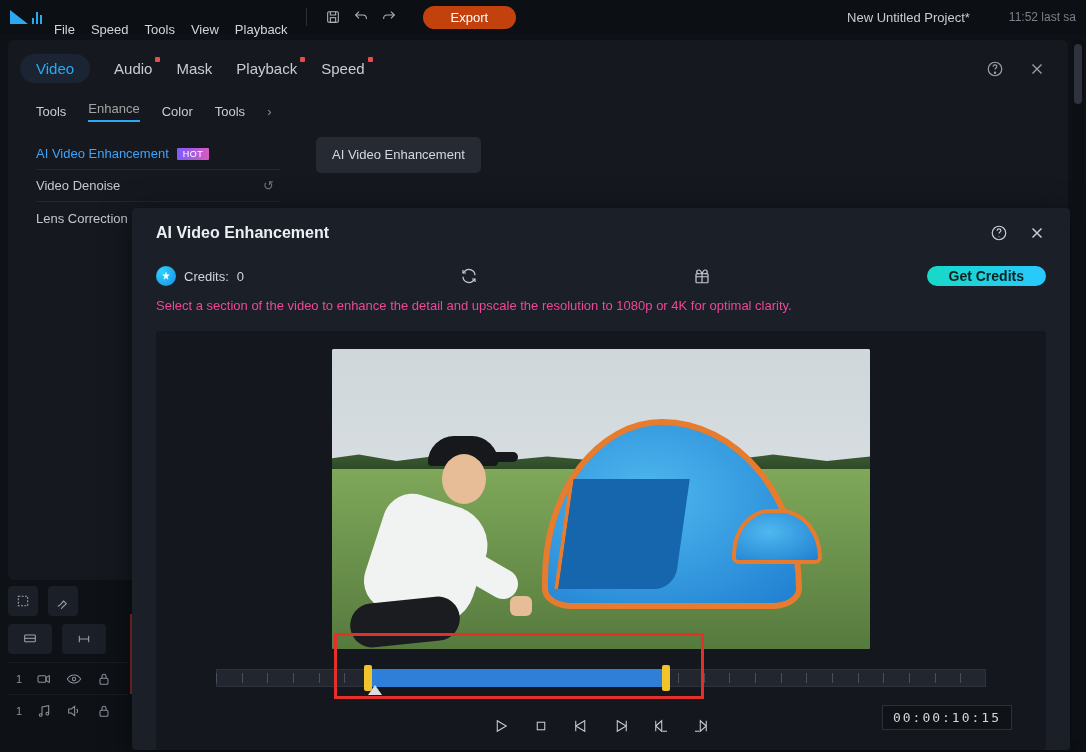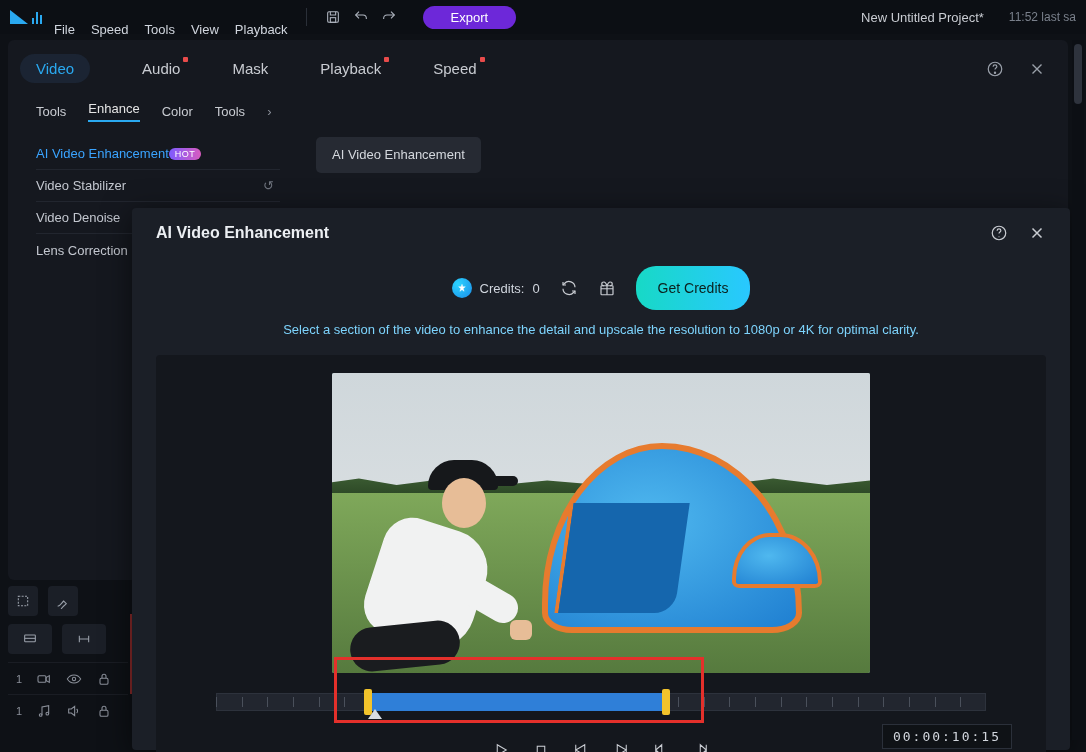--- a/index.html
+++ b/index.html
@@ -9,43 +9,43 @@
   .menubar { height: 34px; background: #0c0f14; display: flex; align-items: center; padding: 0 10px; font-size: 13px; color: #d0d5dd; gap: 16px; }
   .logo { display: flex; align-items: center; gap: 2px; margin-right: 4px; }
   .logo-mark { width: 24px; height: 18px; position: relative; }
   .logo-tri { width: 0; height: 0; border-left: 0 solid transparent; border-right: 18px solid transparent; border-bottom: 14px solid #2aa9f0; position: absolute; top: 2px; }
   .logo-bars { position: absolute; right: -8px; top: 2px; display: flex; gap: 2px; align-items: flex-end; height: 14px; }
   .logo-bars span { width: 2px; background: #2aa9f0; display: block; }
   .menubar .item { cursor: default; margin-top: 24px; }
   .menubar .sep { width: 1px; height: 18px; background: #2a2f38; margin: 0 2px; }
   .menubar .icon-row { display: flex; gap: 12px; align-items: center; }
   .menubar svg { stroke: #b0b6c0; fill: none; }
-  .export-btn { margin-left: 10px; background: #6d28d9; color: #fff; border-radius: 14px; padding: 4px 28px; font-size: 13px; }
+  .export-btn { margin-left: 10px; background: #c2410c; color: #fff; border-radius: 14px; padding: 4px 28px; font-size: 13px; }
   .menubar .spacer { flex: 1; }
   .project-title { color: #c9ccd2; font-size: 13px; }
-  .project-time { color: #7a808b; font-size: 12px; margin-left: 9px; }
+  .project-time { color: #7a808b; font-size: 12px; margin-left: 23px; }
 
   
   .inspector { position: absolute; top: 40px; left: 8px; right: 18px; background: #15181f; border-radius: 6px; height: 540px; padding: 0; }
-  .inspector-tabs { display: flex; align-items: center; gap: 52px; padding: 14px 22px; font-size: 15px; color: #c9ccd2; position: relative; }
+  .inspector-tabs { display: flex; align-items: center; gap: 24px; padding: 14px 22px; font-size: 15px; color: #c9ccd2; position: relative; }
   .primary-tab { cursor: default; position: relative; }
   .primary-tab.active { color: #2aa9f0; background: #1b2433; padding: 6px 16px; border-radius: 16px; margin-left:-10px; }
   .badge-dot { width: 5px; height: 5px; background: #e84b4b; position: absolute; top: -3px; right: -8px; border-radius: 1px; }
   .inspector-tabs .aux-icons { margin-left: auto; display: flex; gap: 24px; }
 
   .sub-row { display: flex; }
   .sub-left { width: 284px; }
   .subtabs { display: flex; align-items: center; gap: 22px; padding: 4px 20px 6px 28px; font-size: 13px; color: #c9ccd2; }
-  .subtabs .stab.active { color: #e5e5e5; border-bottom: 2px solid #2aa9f0; padding-bottom: 4px; }
+  .subtabs .stab.active { color: #a3a3a3; border-bottom: 2px solid #2aa9f0; padding-bottom: 4px; }
   .subtabs .chev { color: #8a8f99; }
 
   .side-list { padding: 10px 12px 0 28px; font-size: 13px; }
   .side-item { display: flex; align-items: center; height: 32px; border-bottom: 1px solid #22262f; color: #c3c7cf; position: relative; }
   .side-item.active { color: #3aa4ff; }
-  .hot { background: linear-gradient(90deg,#7d5bff,#d85bbf); color: #fff; font-size: 9px; padding: 1px 6px; border-radius: 6px; margin-left: 0; letter-spacing: 0.5px; }
+  .hot { background: linear-gradient(90deg,#7d5bff,#d85bbf); color: #fff; font-size: 9px; padding: 1px 6px; border-radius: 1px; margin-left: 8px; letter-spacing: 0.5px; }
   .undo-mini { position: absolute; right: 6px; color: #6d727c; }
 
   .desc-block { padding: 12px 0 0 24px; width: 560px; font-size: 12.5px; color: #8a8f99; line-height: 1.5; }
   .pill-btn { display: inline-block; margin-top: 28px; background: #262a33; color: #d4d8de; padding: 8px 16px; border-radius: 5px; font-size: 13px; }
 
   
   .timeline-tools { position: absolute; left: 8px; top: 586px; width: 120px; }
   .tl-row { display: flex; gap: 10px; margin-bottom: 8px; }
   .tl-btn { width: 44px; height: 30px; background: #1b1f27; border-radius: 4px; display:flex; align-items:center; justify-content:center; }
   .tl-btn.sm { width: 30px; }
@@ -53,27 +53,27 @@
   .track-row svg { stroke:#8a8f99; }
   .red-edge { position:absolute; left:130px; top:614px; width:2px; height:80px; background:#8a2a2a; }
 
   
   .modal { position: absolute; left: 132px; top: 208px; width: 938px; height: 542px; background: #1b1f27; border-radius: 4px; box-shadow: 0 6px 30px rgba(0,0,0,0.55); display:flex; flex-direction:column; padding: 0; }
   .modal-header { display:flex; align-items:center; padding: 16px 24px 8px 24px; }
   .modal-title { color:#eceff3; font-size:16px; font-weight:600; }
   .modal-header .hright { margin-left:auto; display:flex; gap:20px; align-items:center; }
   .modal-header svg { stroke:#c9ccd2; }
 
-  .credits-row { display:flex; align-items:center; gap:20px; padding: 16px 24px 0 24px; justify-content:center; }
+  .credits-row { display:flex; align-items:center; gap:20px; padding: 16px 24px 0 24px; justify-content:space-between; }
   .credits-pill { display:flex; align-items:center; gap:8px; color:#d0d5dd; font-size:13px; }
   .coin { width:20px; height:20px; border-radius:50%; background: radial-gradient(circle at 30% 30%, #2bd4ff, #1a8be8); display:flex; align-items:center; justify-content:center; }
   .coin svg { stroke:#fff; fill:#fff; }
-  .get-credits { background: linear-gradient(90deg,#17d9c6,#29c8ff); color:#0b1f1c; font-weight:400; padding: 14px 22px; border-radius: 20px; font-size:14px; }
-
-  .instruction { padding: 12px 24px 0 24px; font-size: 13px; color:#7dd3fc;text-align:center; }
+  .get-credits { background: linear-gradient(90deg,#17d9c6,#29c8ff); color:#0b1f1c; font-weight:700; padding: 2px 22px; border-radius: 20px; font-size:14px; }
+
+  .instruction { padding: 12px 24px 0 24px; font-size: 13px; color:#ec4899; }
 
   .preview-wrap { margin: 18px 24px 0 24px; background:#14171d; border: none; border-radius: 4px; padding: 18px 0 10px 0; flex:1; display:flex; flex-direction:column; align-items:center; position:relative; }
   .preview-img { width: 538px; height: 300px; background:#8aa; border-radius:2px; position:relative; overflow:hidden; }
   .sky { position:absolute; inset:0; background: linear-gradient(#cfd7db 0%, #d7dde0 40%, #7fa85a 40%, #567a3e 100%); }
   .treeline { position:absolute; left:0; right:0; top:34%; height:18px; background: linear-gradient(#3d5e34,#2e4a27); clip-path: polygon(0 100%, 0 40%, 5% 20%, 12% 55%, 20% 25%, 30% 60%, 40% 30%, 50% 55%, 60% 25%, 72% 55%, 82% 20%, 92% 55%, 100% 30%, 100% 100%); }
   .tent { position:absolute; width:280px; height:200px; left:200px; top:60px; }
   .tent-body { width:260px; height:190px; background: radial-gradient(ellipse at 40% 40%, #4fb8ef, #1f7fd1); border-radius: 120px 140px 30px 30px / 160px 170px 20px 20px; border: 6px solid #e77b2e; position:absolute; top:10px; left:10px; }
   .tent-flap { position:absolute; left:30px; top:70px; width:120px; height:110px; background:#1566ad; border-left:4px solid #e77b2e; transform: skewX(-8deg); border-radius: 0 0 20px 0; }
   .tent-sm { position:absolute; width:90px; height:60px; right:-120px; top:100px; }
   .tent-sm .tent-body{ width:90px; height:55px; border-width:4px; border-radius: 50px 55px 10px 10px / 60px 65px 8px 8px; top:0; left:0;}
@@ -174,24 +174,20 @@
         <span class="stab">Color</span>
         <span class="stab">Tools</span>
         <span class="chev">›</span>
       </div>
       <div class="side-list">
         <div class="side-item active">
           <span>AI Video Enhancement</span>
           <span class="hot">HOT</span>
         </div>
         <div class="side-item">
-          <span>Video Stabilizer</span>
-          <span class="undo-mini">↺</span>
-        </div>
-        <div class="side-item">
           <span>Video Denoise</span>
           <span class="undo-mini">↺</span>
         </div>
         <div class="side-item" style="border-bottom:none">
           <span>Lens Correction</span>
         </div>
       </div>
     </div>
     <div class="desc-block">
       <div class="pill-btn">AI Video Enhancement</div>

